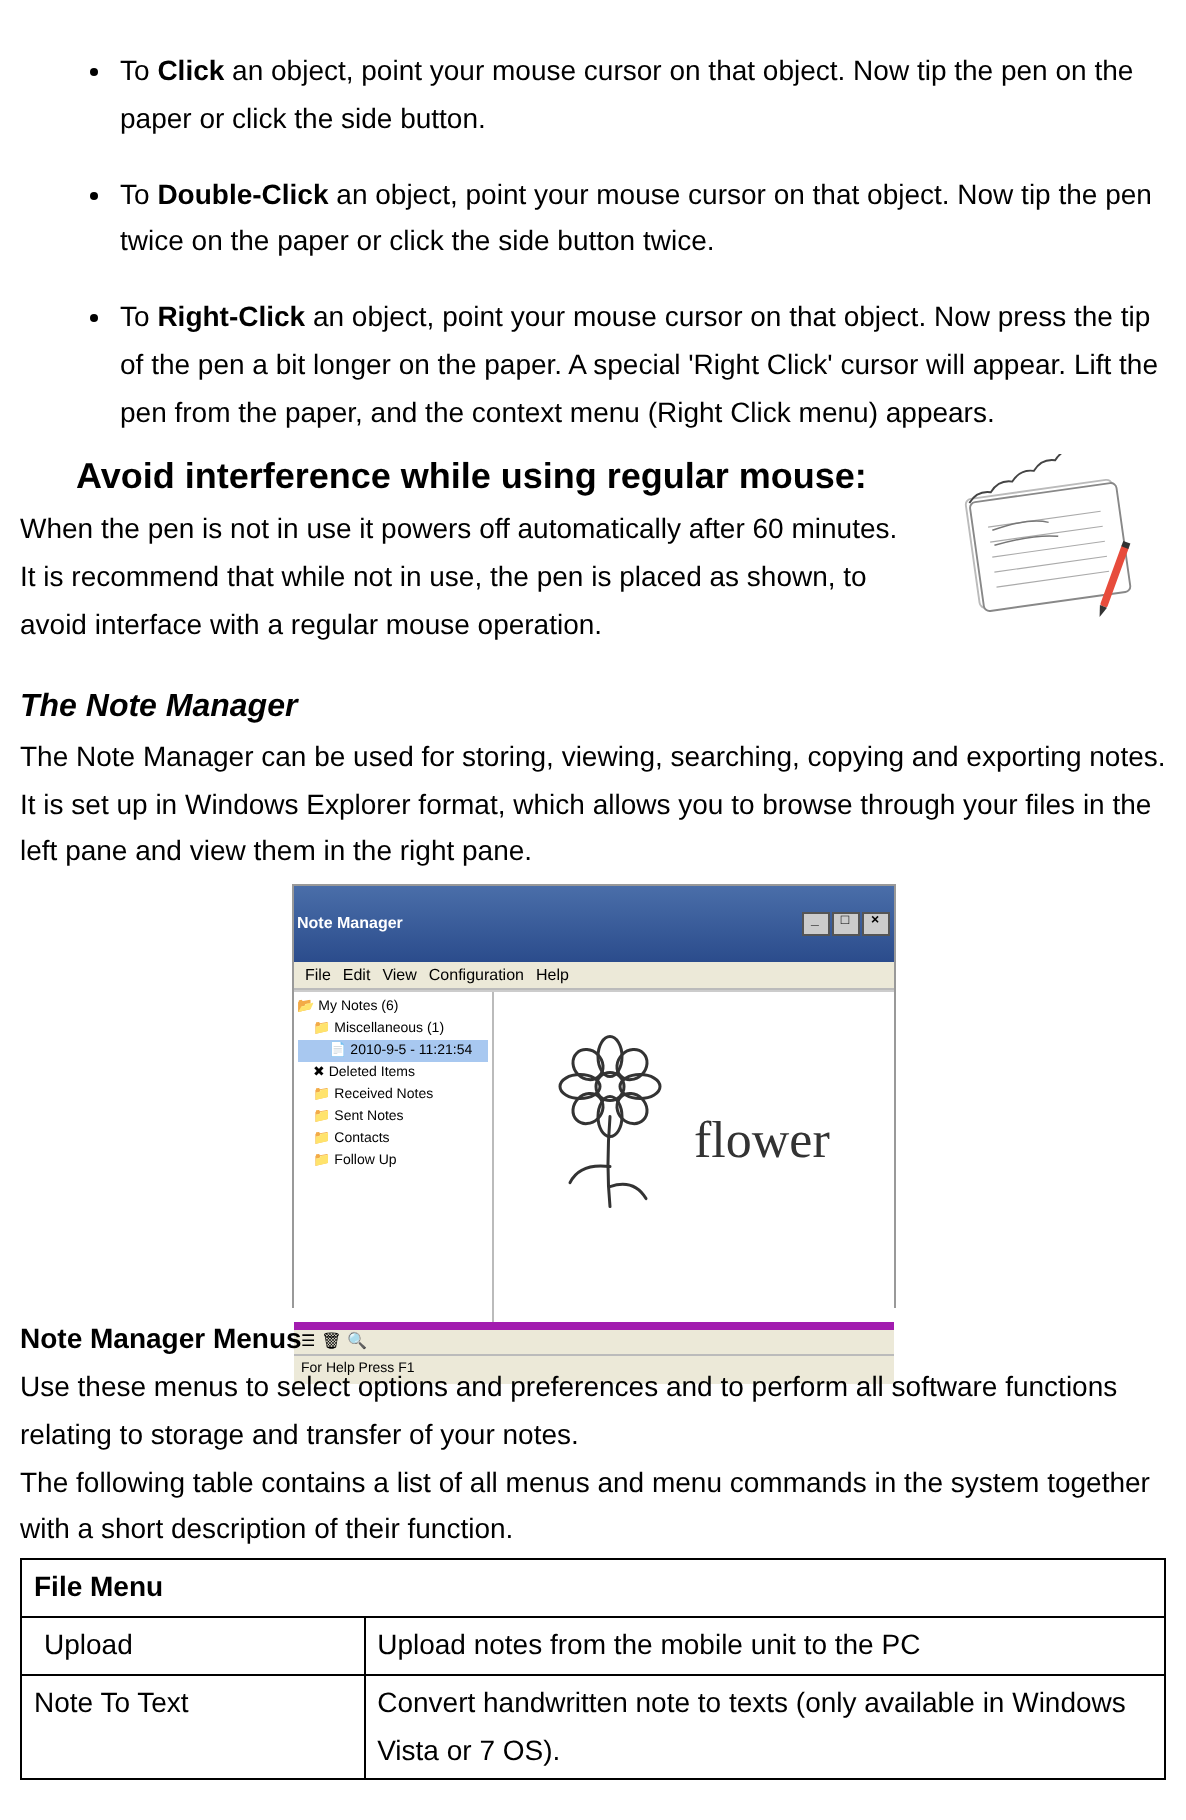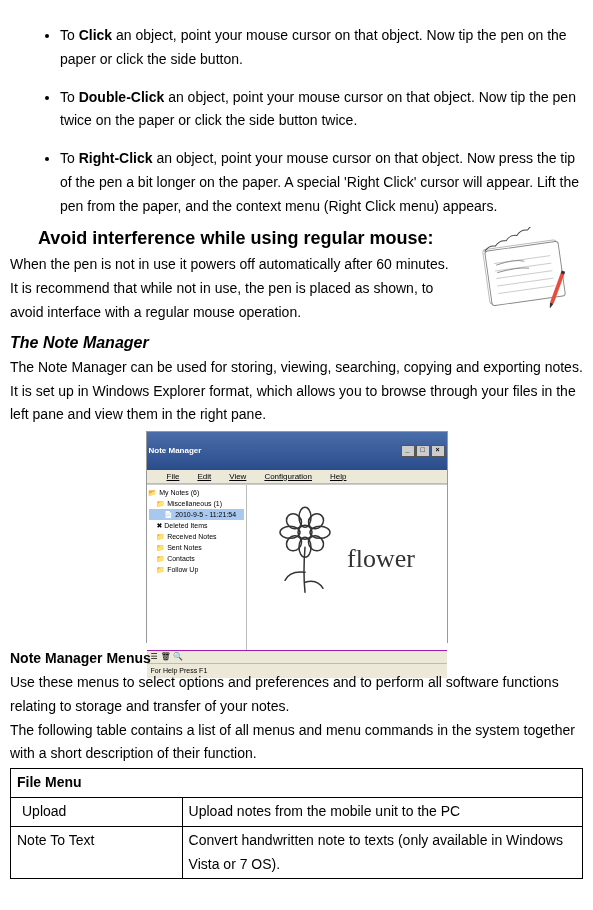--- a/index.html
+++ b/index.html
@@ -23,21 +23,21 @@
   .heading-bold {
     font-weight: bold;
     font-size: 18px;
     margin-top: 4px;
     margin-left: 28px;
   }
   .heading-bold-italic {
     font-weight: bold;
     font-style: italic;
     font-size: 16px;
-    margin-top: 4px;
+    margin-top: 15px;
   }
   .heading-sub {
     font-weight: bold;
     font-size: 14px;
   }
   .float-right {
     float: right;
     margin: 4px 0 4px 10px;
   }
   .notepad-img {
@@ -83,30 +83,29 @@
     line-height: 8px;
     text-align: center;
     color: #000;
   }
   .nm-menubar {
     height: 14px;
     background: #ece9d8;
     border-bottom: 1px solid #bbb;
     display: flex;
     align-items: center;
-    gap: 18px;
-    padding: 0 20px;
-    text-decoration: underline;
+    gap: 6px;
+    padding: 0 6px;
   }
   .nm-body {
     flex: 1;
     display: flex;
     background: #fff;
     border-top: 1px solid #ccc;
-    border-bottom: 1px solid #a21caf;
+    border-bottom: 4px solid #a21caf;
   }
   .nm-tree {
     width: 95px;
     border-right: 1px solid #bbb;
     background: #fff;
     padding: 2px;
     font-size: 7px;
     line-height: 11px;
   }
   .nm-tree div { white-space: nowrap; }

